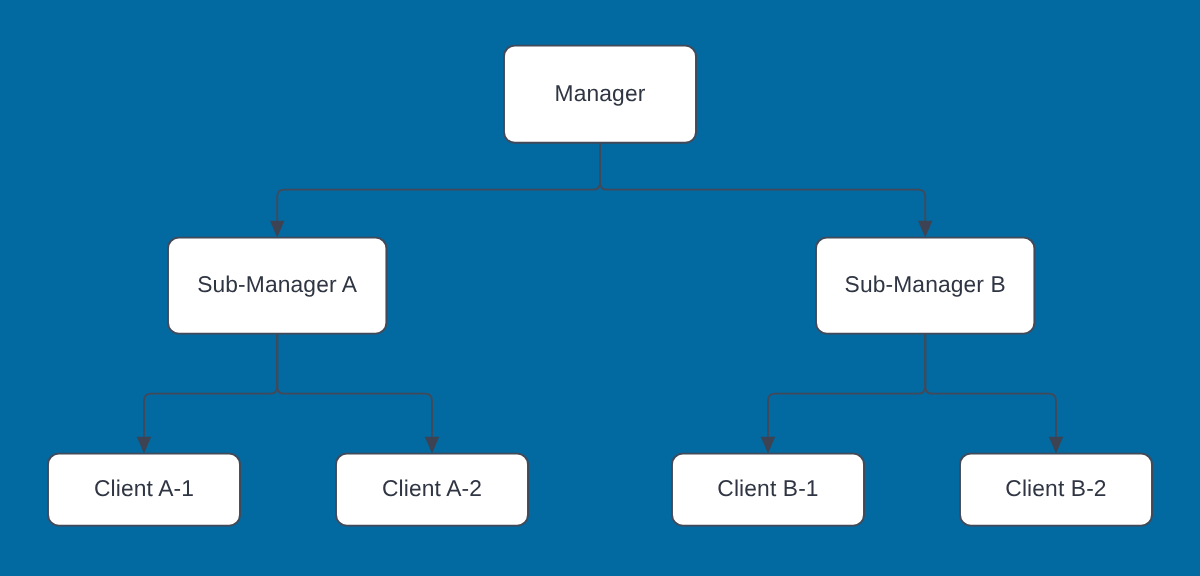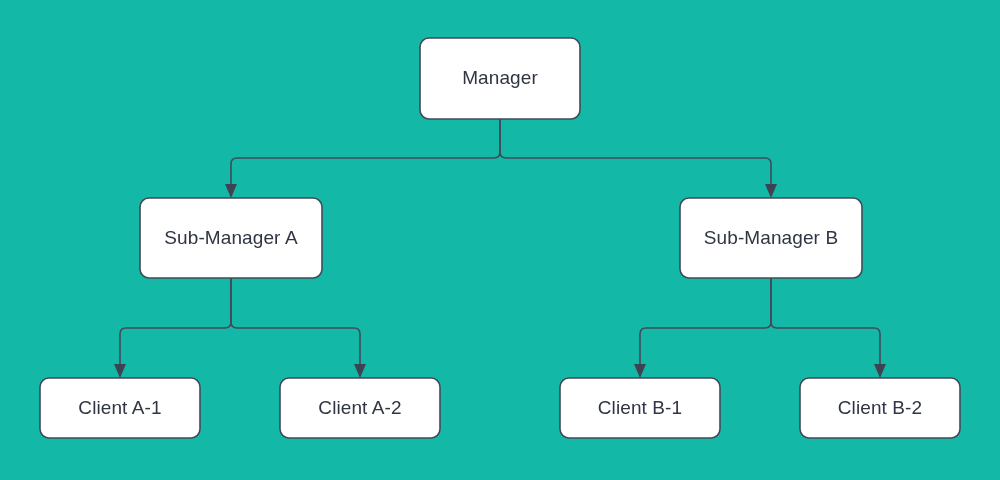--- a/index.html
+++ b/index.html
@@ -11,21 +11,21 @@
   body {
     width: 1000px;
     height: 480px;
     overflow: hidden;
     font-family: "Liberation Sans", sans-serif;
   }
   #diagram-canvas {
     position: relative;
     width: 1000px;
     height: 480px;
-    background: #14b8a6;
+    background: #0369a1;
   }
   svg.diagram {
     display: block;
     width: 1000px;
     height: 480px;
   }
   .node-shape {
     fill: #ffffff;
     stroke: #424a5a;
     stroke-width: 1.6;

